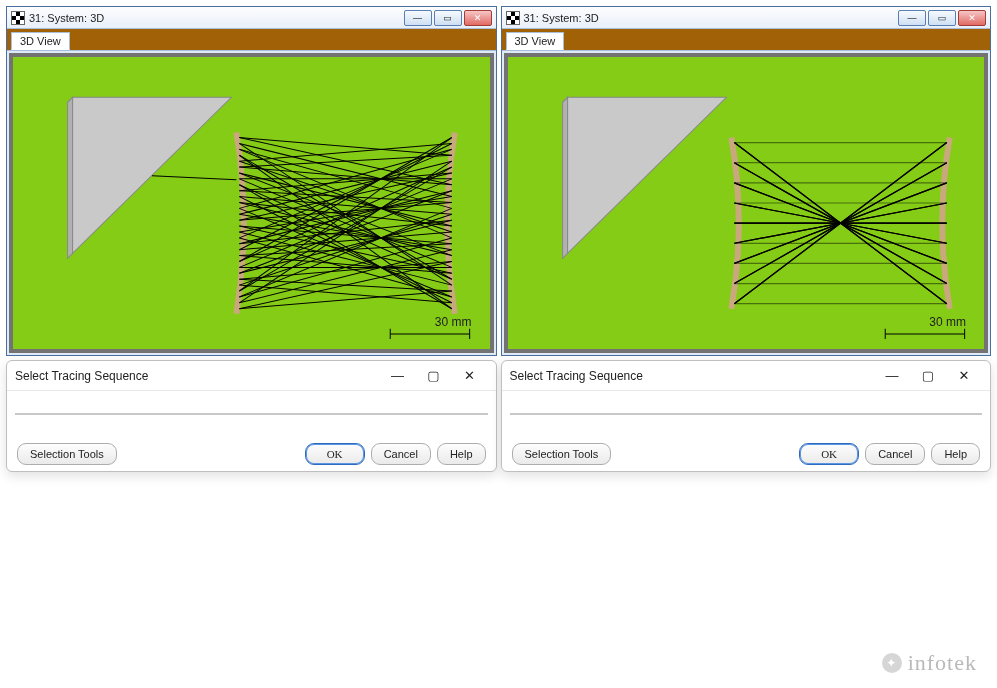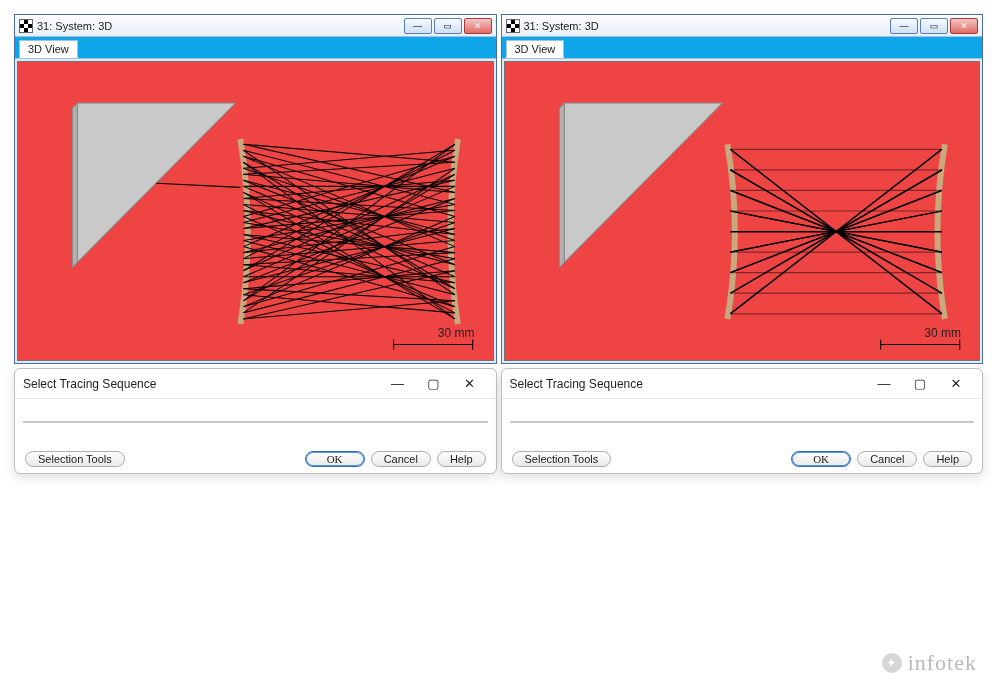--- a/index.html
+++ b/index.html
@@ -12,21 +12,21 @@
     width: 997px;
     height: 688px;
     overflow: hidden;
     position: relative;
   }
   .grid {
     display: grid;
     grid-template-columns: 1fr 1fr;
     grid-template-rows: 350px 1fr;
     gap: 4px 4px;
-    padding: 14px;
+    padding: 6px;
   }
   
   .win3d {
     border: 1px solid #4a6ea0;
     background: #dfeaf7;
     display: flex;
     flex-direction: column;
   }
   .titlebar {
     height: 22px;
@@ -59,38 +59,38 @@
     display: flex; align-items: center; justify-content: center;
     font-size: 9px;
   }
   .winbtn.close {
     background: linear-gradient(#f6c6c6,#e16a63);
     border-color: #a43b35;
     color: #fff;
   }
   .toolbarrow {
     height: 22px;
-    background: #0ea5e9;
+    background: #a16207;
     border-bottom: 1px solid #a7bedc;
     display: flex; align-items: center;
     padding: 0 4px;
   }
   .tab3d {
     padding: 2px 8px;
     background: #fff;
     border: 1px solid #a7bedc;
     border-bottom-color: #fff;
     font-size: 11px;
     margin-top: 2px;
   }
   .viewport {
     flex: 1;
-    background: #ef4444;
+    background: #84cc16;
     margin: 2px;
-    border: 1px solid #737373;
+    border: 4px solid #737373;
     position: relative;
   }
   .viewport svg { width: 100%; height: 100%; }
   .scaletxt {
     position: absolute;
     right: 18px; bottom: 20px;
     font-size: 12px;
   }
   
   .dlg {
@@ -126,21 +126,21 @@
     position: absolute; inset: 0;
     overflow: hidden;
   }
   .footer {
     display: flex; align-items: center;
     gap: 6px;
     padding: 6px 10px;
   }
   .footer .spacer { flex: 1; }
   .btn {
-    height: 16px;
+    height: 22px;
     padding: 0 12px;
     border: 1px solid #adadad;
     border-radius: 9px;
     background: linear-gradient(#fdfdfd,#eaeaea);
     font-size: 11px;
     display: inline-flex; align-items: center; justify-content: center;
   }
   .btn.default { border-color: #2d6bc0; box-shadow: inset 0 0 0 1px #5a96e0; min-width: 60px; font-family: Liberation Serif, serif; }
   .watermark {
     position: absolute;

